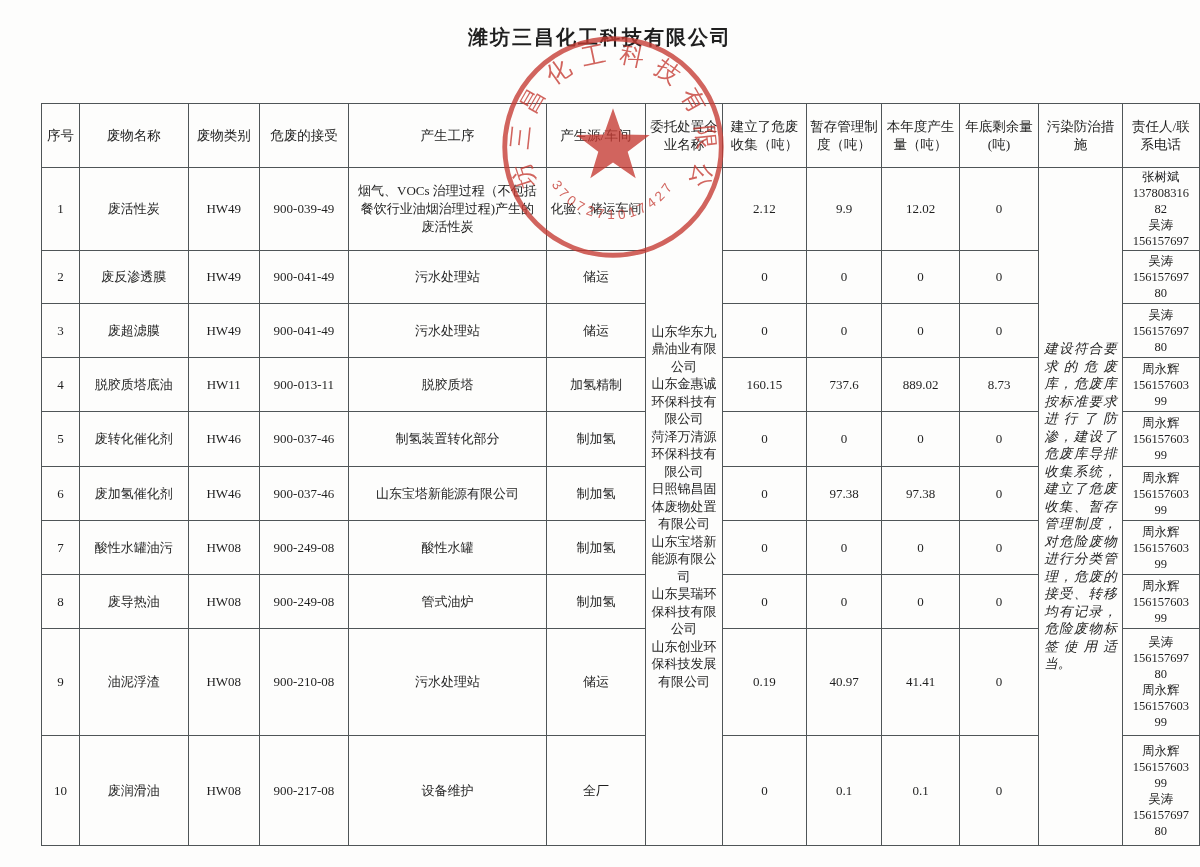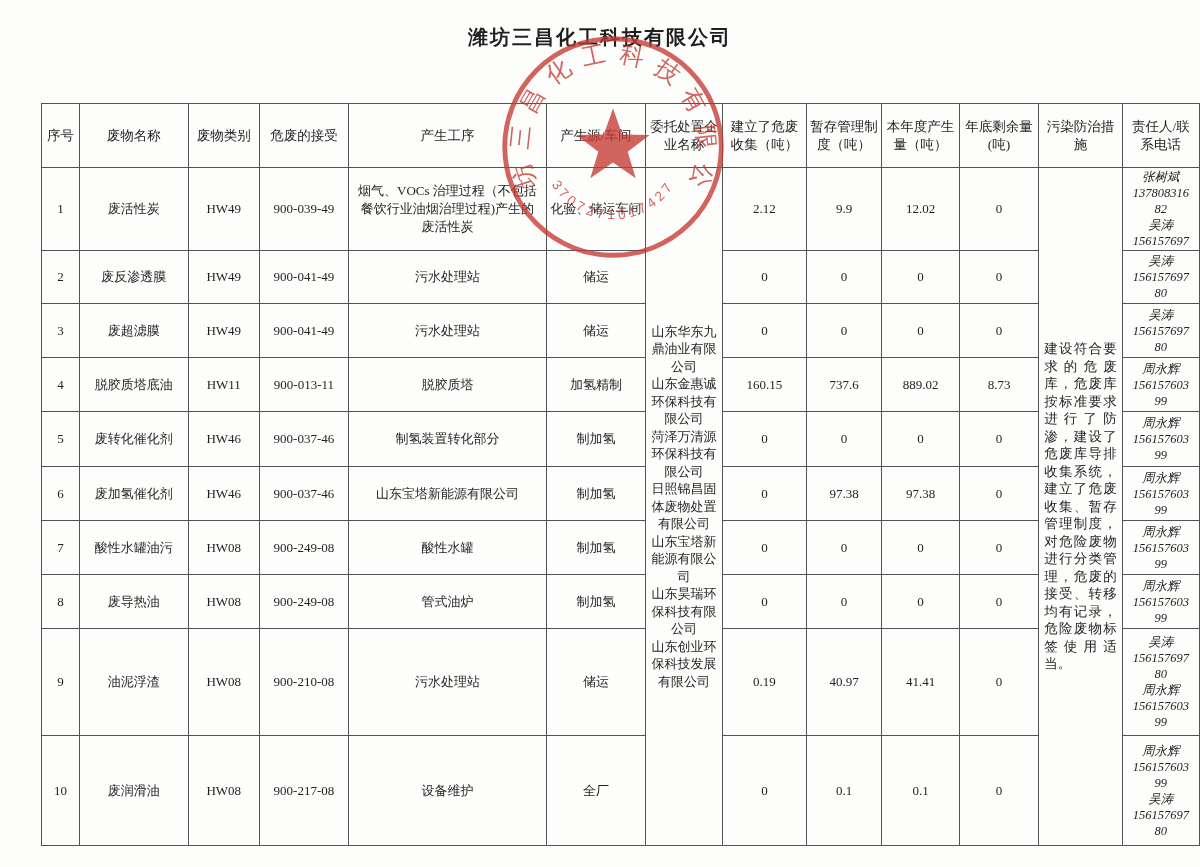--- a/index.html
+++ b/index.html
@@ -26,22 +26,22 @@
   tbody tr:nth-child(3){height:54px;}
   tbody tr:nth-child(4){height:54px;}
   tbody tr:nth-child(5){height:55px;}
   tbody tr:nth-child(6){height:54px;}
   tbody tr:nth-child(7){height:54px;}
   tbody tr:nth-child(8){height:54px;}
   tbody tr:nth-child(9){height:107px;}
   tbody tr:nth-child(10){height:110px;}
   td.process{padding:2px 6px;}
   td.companies{white-space:pre-line;line-height:17.5px;font-size:13px;}
-  td.measures{white-space:normal;line-height:17.5px;font-size:13.5px;text-align:left;padding:2px 5px;text-align:justify;}
-  td.contact{white-space:pre-line;line-height:16px;font-size:12.5px;padding:1px 2px;font-style:italic;}
+  td.measures{white-space:normal;line-height:17.5px;font-size:13.5px;text-align:left;padding:2px 5px;text-align:justify;font-style:italic;}
+  td.contact{white-space:pre-line;line-height:16px;font-size:12.5px;padding:1px 2px;}
 
   .stamp{
     position:absolute;left:497px;top:31px;width:232px;height:232px;
     opacity:.78;pointer-events:none;z-index:5;
   }
 </style>
 </head>
 <body>
 
 <div class="titles">

